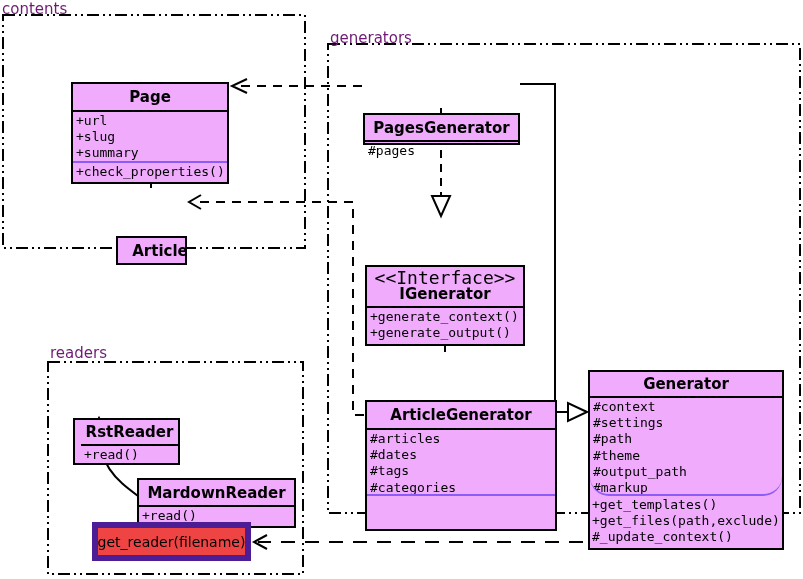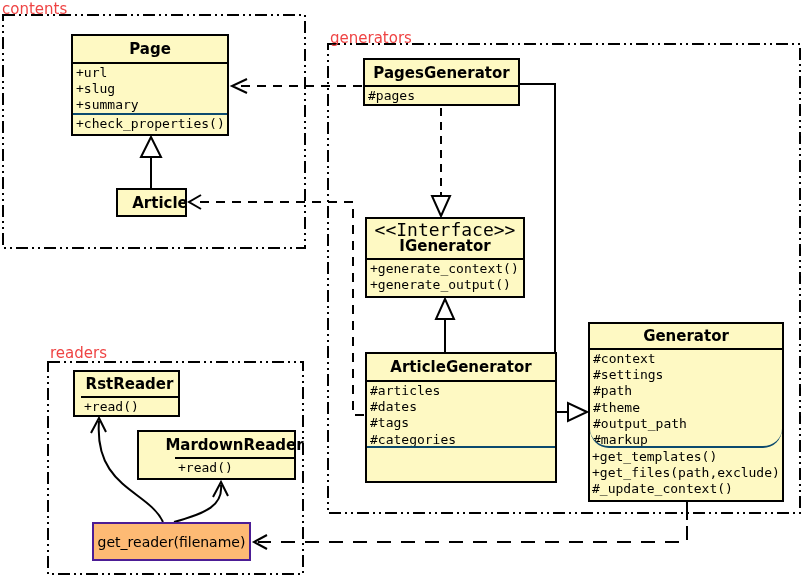--- a/index.html
+++ b/index.html
@@ -1,33 +1,33 @@
 <!DOCTYPE html>
 <html><head>
 <meta charset="utf-8">
 <style>
   html,body{margin:0;padding:0;background:#ffffff;}
   #canvas{position:relative;width:803px;height:579px;background:#ffffff;overflow:hidden;
           font-family:"DejaVu Sans","Liberation Sans",sans-serif;color:#000;}
   #wires{position:absolute;left:0;top:0;z-index:1;}
-  .pkg-label{position:absolute;z-index:3;font-size:15px;color:#ef4444;white-space:nowrap;}
-  .cls{position:absolute;z-index:2;background:#fef9c3;border:2px solid #000;box-sizing:border-box;}
+  .pkg-label{position:absolute;z-index:3;font-size:15px;color:#701a75;white-space:nowrap;}
+  .cls{position:absolute;z-index:2;background:#f0abfc;border:2px solid #000;box-sizing:border-box;margin-top:48px;}
   .cls-title{display:flex;align-items:center;justify-content:center;font-weight:bold;
              font-size:15px;border-bottom:2px solid #000;white-space:nowrap;}
   .cls-title.noline{border-bottom:none;}
   .stereo{font-family:"DejaVu Sans Mono","Liberation Mono",monospace;font-weight:normal;
           font-size:18px;line-height:15px;}
   .ititle{display:flex;flex-direction:column;align-items:center;justify-content:center;
           border-bottom:2px solid #000;}
   .iname{font-weight:bold;font-size:15px;line-height:19px;}
   .compart{font-family:"DejaVu Sans Mono","Liberation Mono",monospace;font-size:13px;
            padding:1px 0 0 3px;box-sizing:border-box;overflow:hidden;}
-  .compart.divided{border-bottom:2px solid #0c4a6e;}
+  .compart.divided{border-bottom:2px solid #8b5cf6;}
   .member{line-height:16.2px;white-space:nowrap;}
-  .plainbox{position:absolute;z-index:2;background:#fdba74;border:2px solid #4c1d95;box-sizing:border-box;
+  .plainbox{position:absolute;z-index:2;background:#ef4444;border:6px solid #4c1d95;box-sizing:border-box;
             display:flex;align-items:center;justify-content:center;font-size:14px;white-space:nowrap;}
 </style>
 </head>
 <body>
 
 <div id="canvas">
 
   <svg id="wires" width="803" height="579" viewBox="0 0 803 579">
 
     <rect x="3" y="15" width="302" height="233" fill="none" stroke="#000" stroke-width="2" stroke-dasharray="12 4 2 4 2 4"></rect>
@@ -77,21 +77,21 @@
     </div>
     <div class="compart" style="height:19px;">
       <div class="member">+check_properties()</div>
     </div>
   </div>
 
   <div class="cls" style="left:116px;top:188px;width:71px;height:29px;">
     <div class="cls-title noline" style="height:25px;padding-left:17px;">Article</div>
   </div>
 
-  <div class="cls" style="left:363px;top:58px;width:157px;height:48px;">
+  <div class="cls" style="left:363px;top:65px;width:157px;height:32px;">
     <div class="cls-title" style="height:25px;">PagesGenerator</div>
     <div class="compart" style="height:19px;">
       <div class="member">#pages</div>
     </div>
   </div>
 
   <div class="cls" style="left:365px;top:217px;width:160px;height:81px;">
     <div class="ititle" style="height:39px;">
       <div class="stereo">&lt;&lt;Interface&gt;&gt;</div>
       <div class="iname">IGenerator</div>
@@ -129,21 +129,21 @@
     </div>
   </div>
 
   <div class="cls" style="left:73px;top:370px;width:107px;height:47px;padding-left:6px;">
     <div class="cls-title" style="height:24px;">RstReader</div>
     <div class="compart" style="height:17px;">
       <div class="member">+read()</div>
     </div>
   </div>
 
-  <div class="cls" style="left:137px;top:430px;width:159px;height:50px;padding-left:36px;">
+  <div class="cls" style="left:137px;top:430px;width:159px;height:50px;">
     <div class="cls-title" style="height:25px;">MardownReader</div>
     <div class="compart" style="height:19px;">
       <div class="member">+read()</div>
     </div>
   </div>
 
   <div class="plainbox" style="left:92px;top:522px;width:159px;height:39px;">get_reader(filename)</div>
 
 </div>
 

